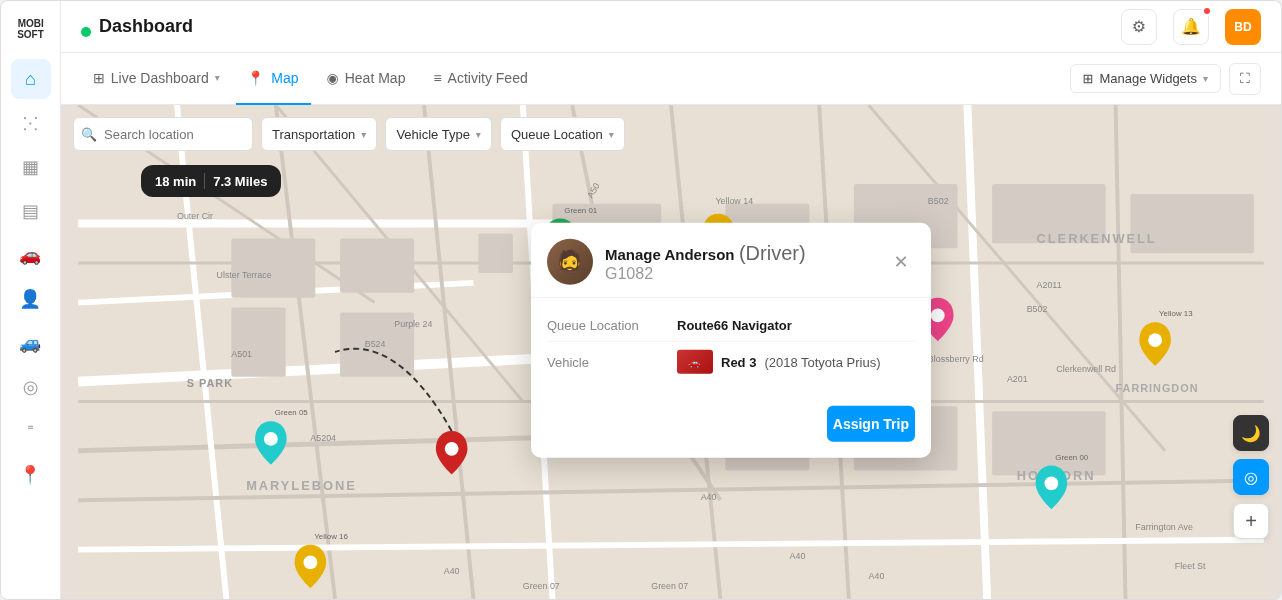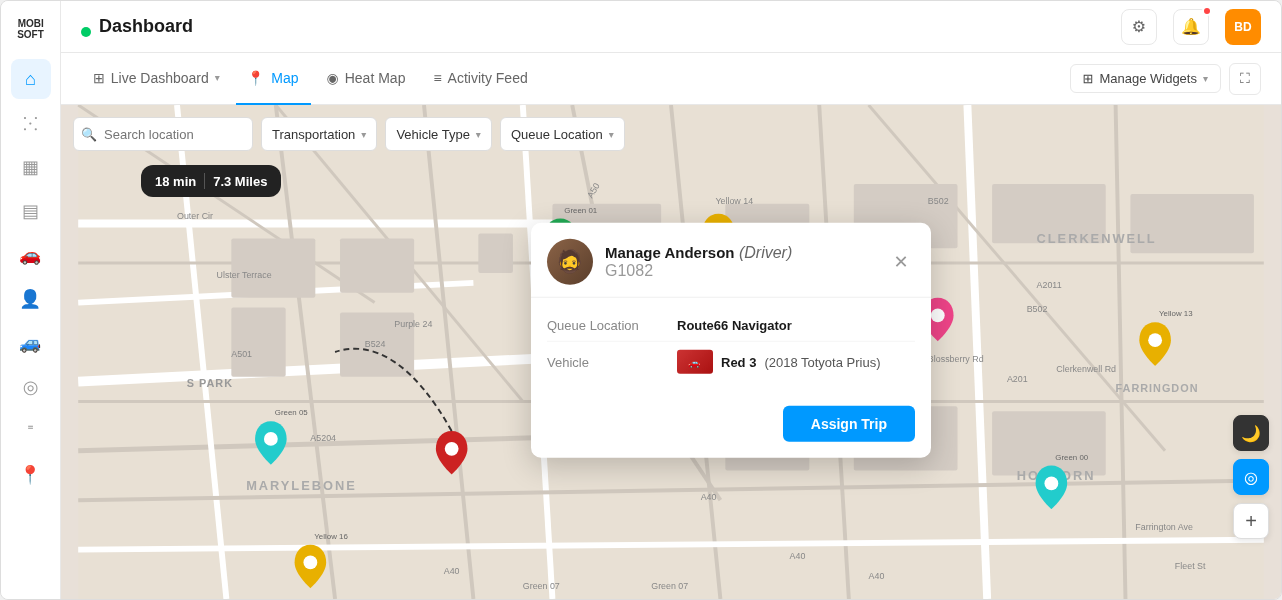--- a/index.html
+++ b/index.html
@@ -65,21 +65,21 @@
     .popup-avatar-img { width: 46px; height: 46px; border-radius: 50%; background: linear-gradient(135deg, #8B6347, #5a3e2b); }
     .popup-name-section { flex: 1; }
     .popup-close { width: 28px; height: 28px; border: none; background: transparent; cursor: pointer; color: #999; font-size: 18px; display: flex; align-items: center; justify-content: center; }
     .popup-body { padding: 12px 16px; }
     .popup-row { display: flex; align-items: center; padding: 8px 0; border-bottom: 1px solid #f5f5f5; }
     .popup-row:last-child { border-bottom: none; }
     .popup-label { width: 130px; font-size: 13px; color: #888; flex-shrink: 0; }
     .popup-value { font-size: 13px; color: #1a1a1a; font-weight: 600; display: flex; align-items: center; gap: 8px; }
     .vehicle-thumbnail { width: 36px; height: 24px; background: linear-gradient(135deg, #cc2222, #aa1111); border-radius: 3px; display: flex; align-items: center; justify-content: center; }
     .popup-footer { padding: 12px 16px 16px; display: flex; justify-content: flex-end; }
-    .assign-trip-btn { background: #0099ff; color: #fff; border: none; border-radius: 6px; padding: 10px 28px; font-size: 14px; font-weight: 600; cursor: pointer; }
+    .assign-trip-btn { background: #0099ff; color: #fff; border: none; border-radius: 6px; padding: 10px 6px; font-size: 14px; font-weight: 600; cursor: pointer; }
 
     
     .map-controls { position: absolute; right: 12px; bottom: 80px; display: flex; flex-direction: column; gap: 8px; z-index: 10; }
     .map-ctrl-btn { width: 36px; height: 36px; background: #fff; border: 1px solid #ddd; border-radius: 8px; display: flex; align-items: center; justify-content: center; cursor: pointer; font-size: 16px; color: #555; box-shadow: 0 2px 6px rgba(0,0,0,0.1); }
     .map-ctrl-btn.active { background: #0099ff; color: #fff; border-color: #0099ff; }
     .map-zoom-btn { width: 36px; height: 36px; background: #fff; border: 1px solid #ddd; border-radius: 8px; display: flex; align-items: center; justify-content: center; cursor: pointer; font-size: 20px; color: #555; box-shadow: 0 2px 6px rgba(0,0,0,0.1); }
   </style>
 </head>
 <body>
 
@@ -338,21 +338,21 @@
         <span>7.3 Miles</span>
       </div>
 
       <div class="driver-popup">
         <div class="popup-header">
           <div style="display:flex;align-items:center;gap:12px;">
             <div class="popup-avatar-img" style="display:flex;align-items:center;justify-content:center;font-size:22px;">🧔</div>
             <div class="popup-name-section">
               <div>
                 <span style="font-size:15px;font-weight:700;color:#1a1a1a;">Manage Anderson</span>
-                <span style="font-size:16px;font-weight:400;color:#666;font-style:italic;">(Driver)</span>
+                <span style="font-size:20px;font-weight:400;color:#666;">(Driver)</span>
               </div>
               <div style="font-size:16px;color:#999;">G1082</div>
             </div>
           </div>
           <button class="popup-close">✕</button>
         </div>
         <div class="popup-body">
           <div class="popup-row">
             <span class="popup-label">Queue Location</span>
             <span class="popup-value">Route66 Navigator</span>

